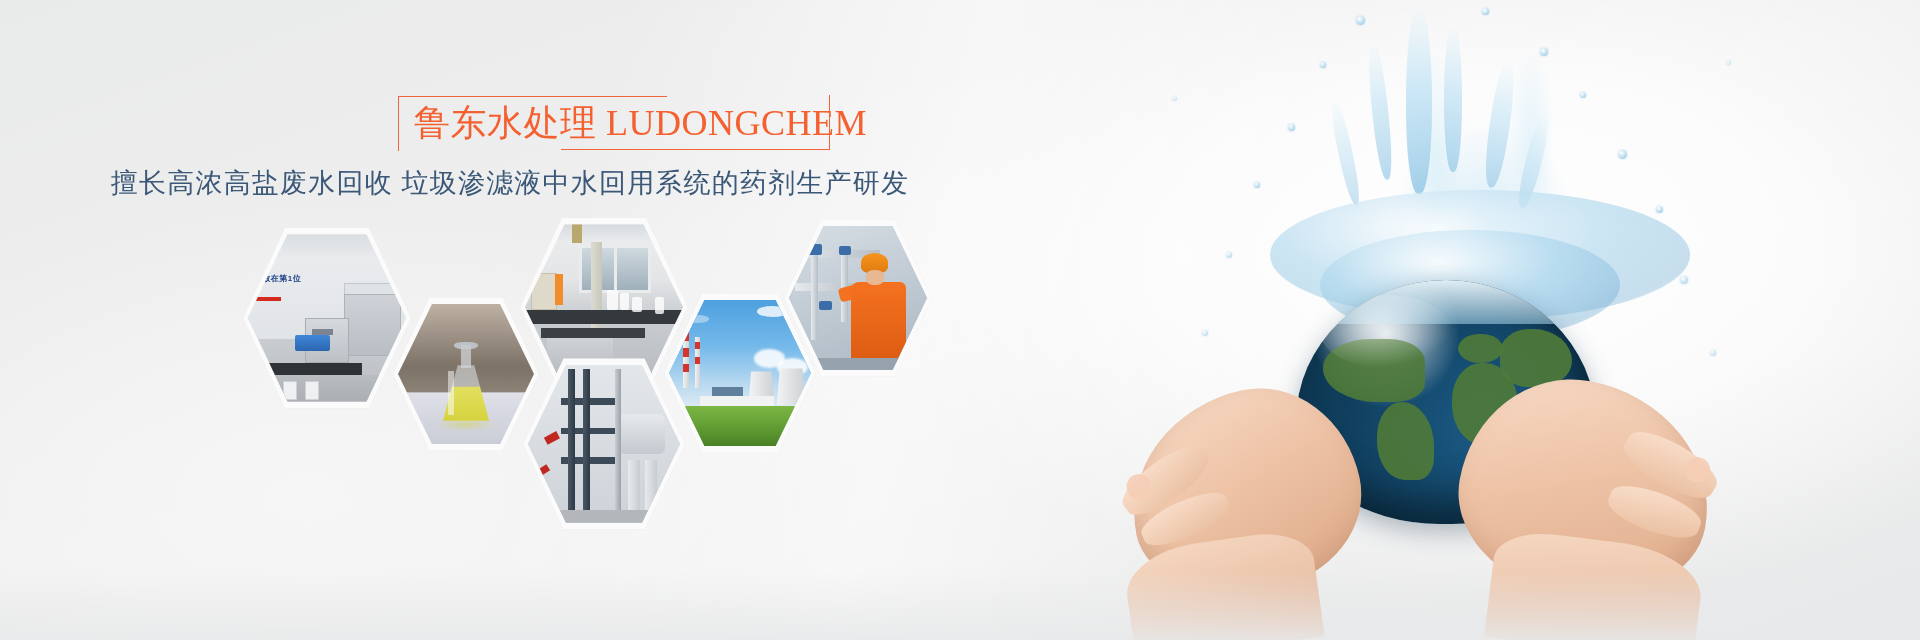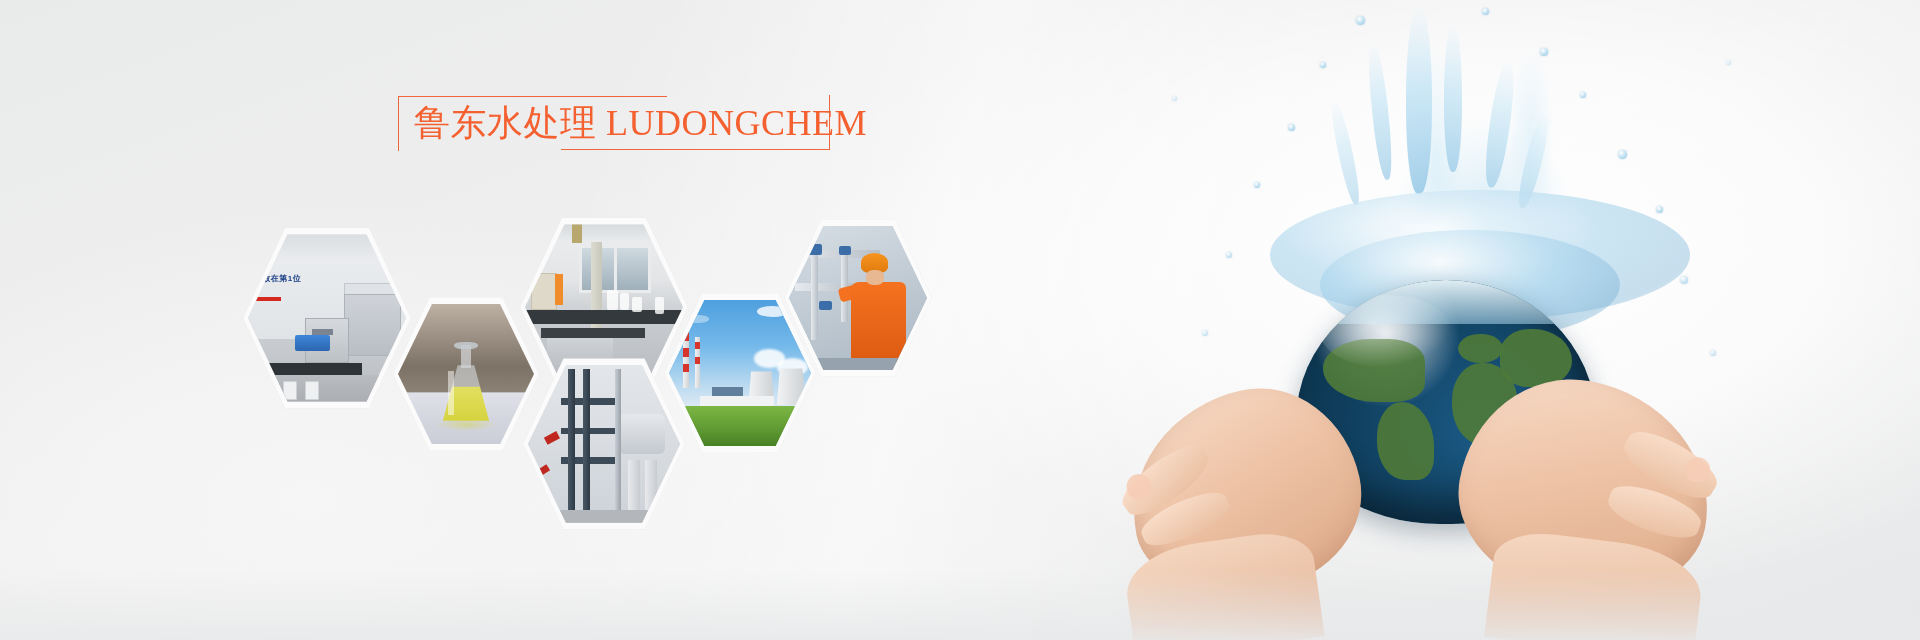--- a/index.html
+++ b/index.html
@@ -260,20 +260,21 @@
 <div id="banner">
 
   <div class="bg-sheen"></div>
 
   <div id="text-block">
 
     <div class="title-wrap">
       <div class="title-text">鲁东水处理 LUDONGCHEM</div>
     </div>
 
+    <div class="subtitle">擅长高浓高盐废水回收  垃圾渗滤液中水回用系统的药剂生产研发</div>
   </div>
 
   <div id="hex-group">
 
     <div class="hex" id="hex-lab1">
       <div class="inner">
           <div class="pad"></div>
         <div class="photo">
           <div class="p-lab1">
             <div class="wall"></div>

